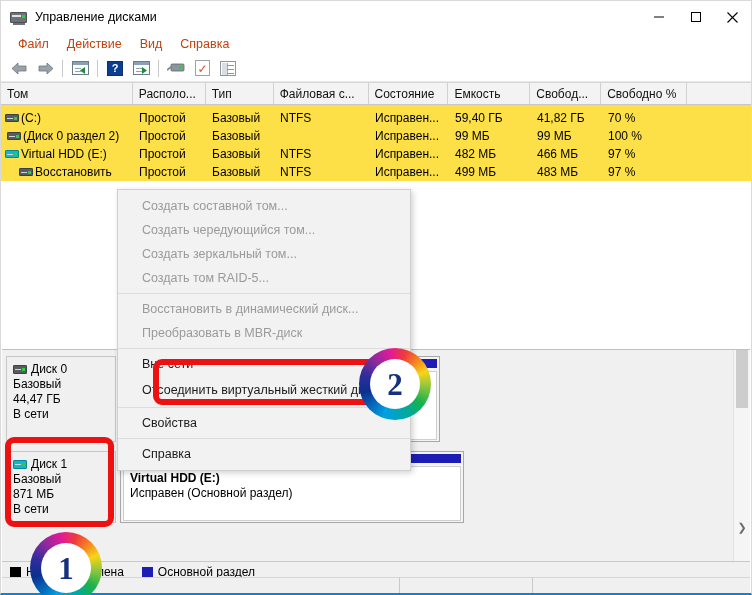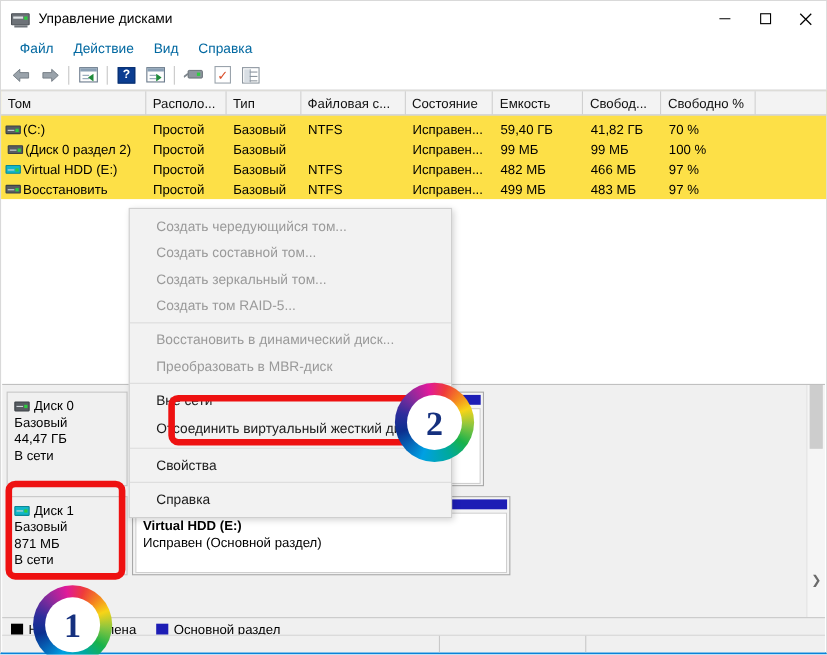--- a/index.html
+++ b/index.html
@@ -21,21 +21,21 @@
   .title-icon .led{position:absolute;left:12px;top:6px;width:3px;height:3px;background:#2ecc40;}
   .title-icon .foot{position:absolute;left:3px;top:14px;width:12px;height:2px;background:#6d7278;}
   .title-text{font-size:12.5px;color:#000;letter-spacing:0;}
   .winbtns{position:absolute;right:0;top:0;height:32px;display:flex;}
   .winbtn{width:37px;height:32px;display:flex;align-items:center;justify-content:center;
           background:transparent;}
   .winbtn svg{display:block;}
 
   
   .menubar{height:22px;display:flex;align-items:center;padding-left:8px;background:#fff;}
-  .menu-item{padding:2px 9px;font-size:12.5px;color:#0369a1;}
+  .menu-item{padding:2px 9px;font-size:12.5px;color:#c2410c;}
 
   
   .toolbar{height:26px;display:flex;align-items:center;padding-left:5px;background:#fff;
            border-bottom:1px solid #e8e8e8;}
   .tb-btn{width:26px;height:24px;display:flex;align-items:center;justify-content:center;}
   .tb-sep{width:1px;height:17px;background:#c8c8c8;margin:0 4px;}
 
   .ic-arrow{width:17px;height:13px;}
   .ic-win{width:17px;height:14px;border:1px solid #6b7b8c;background:#fdfdfd;position:relative;box-sizing:border-box;}
   .ic-win:before{content:"";position:absolute;left:0;right:0;top:0;height:3px;background:#8aa0b5;}
@@ -294,21 +294,21 @@
       <div class="td" style="width:73px">Простой</div>
       <div class="td" style="width:68px">Базовый</div>
       <div class="td" style="width:95px">NTFS</div>
       <div class="td" style="width:80px">Исправен...</div>
       <div class="td" style="width:82px">482 МБ</div>
       <div class="td" style="width:71px">466 МБ</div>
       <div class="td" style="width:86px">97 %</div>
     </div>
 
     <div class="vl-row">
-      <div class="td" style="width:132px;padding-left:2px">
+      <div class="td" style="width:132px;padding-left:16px">
         <span class="voliconwrap">
             <span class="volicon">
               <u></u>
               <i></i>
             </span>
           </span>
         <span>Восстановить</span>
       </div>
       <div class="td" style="width:73px">Простой</div>
       <div class="td" style="width:68px">Базовый</div>
@@ -388,22 +388,22 @@
     </div>
   </div>
 
   <div class="statusbar">
     <div class="pane" style="width:398px"></div>
     <div class="pane" style="width:133px"></div>
     <div class="pane" style="flex:1;border-right:none"></div>
   </div>
 
   <div class="ctxmenu">
+    <div class="ctx-item dis">Создать составной том...</div>
     <div class="ctx-item dis">Создать чередующийся том...</div>
-    <div class="ctx-item dis">Создать составной том...</div>
     <div class="ctx-item dis">Создать зеркальный том...</div>
     <div class="ctx-item dis">Создать том RAID-5...</div>
     <div class="ctx-sep"></div>
     <div class="ctx-item dis">Восстановить в динамический диск...</div>
     <div class="ctx-item dis">Преобразовать в MBR-диск</div>
     <div class="ctx-sep"></div>
     <div class="ctx-item">Вне сети</div>
     <div class="ctx-item" style="height:28px">Отсоединить виртуальный жесткий диск</div>
     <div class="ctx-sep"></div>
     <div class="ctx-item">Свойства</div>

